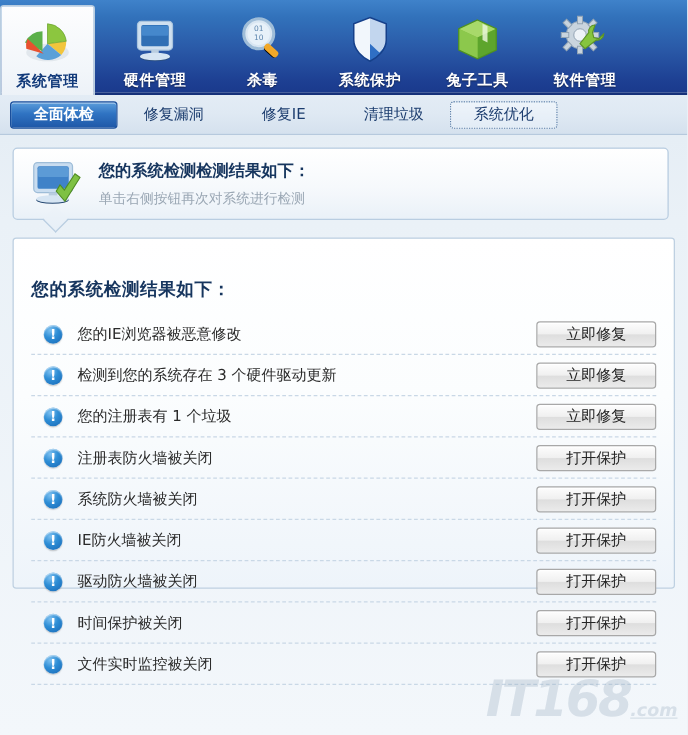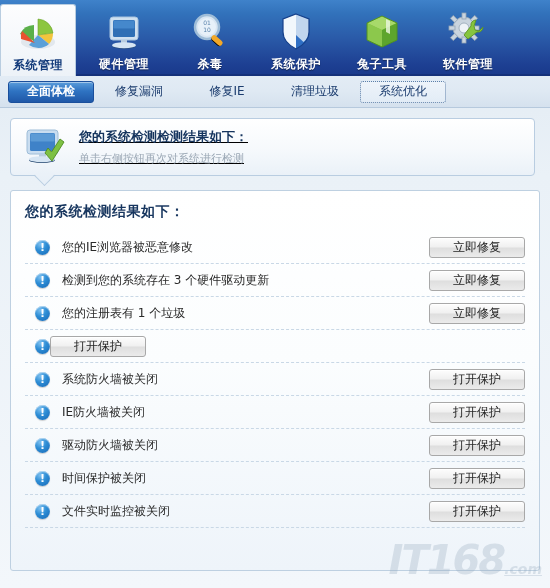--- a/index.html
+++ b/index.html
@@ -98,21 +98,21 @@
     border: 1px solid #1a4f9c;
     box-shadow: inset 0 1px 0 rgba(255,255,255,.45);
     font-weight: bold;
   }
   .tab.focused {
     border: 1px dotted #5c7fa8;
     background: linear-gradient(180deg, #eef4fa 0%, #e2ecf6 100%);
   }
 
   
-  .infopanel-wrap { padding: 10px 15px 0 10px; position: relative; text-decoration: underline; }
+  .infopanel-wrap { padding: 10px 15px 0 10px; position: relative; }
   .infopanel {
     position: relative;
     height: 58px;
     background: linear-gradient(180deg, #ffffff 0%, #f6f9fc 55%, #eaf1f8 100%);
     border: 1px solid #b9cde1;
     border-radius: 4px;
     display: flex;
     align-items: center;
     padding: 0 10px 0 12px;
   }
@@ -145,22 +145,22 @@
     cursor: pointer;
     box-shadow: inset 0 1px 0 #fff;
   }
 
   
   .results-wrap { padding: 14px 10px 0 10px; }
   .results {
     background: linear-gradient(180deg, #ffffff 0%, #fbfdfe 45%, #eef4fa 100%);
     border: 1px solid #bed0e1;
     border-radius: 3px;
-    padding: 12px 14px 6px 14px;
-    height: 381px;
+    padding: 32px 14px 6px 14px;
+    height: 281px;
     position: relative;
   }
   .results-title {
     font-size: 14px; font-weight: bold; color: #16355e;
     margin-bottom: 10px; letter-spacing: .5px;
   }
 
   .row {
     display: flex;
     align-items: center;
@@ -365,20 +365,21 @@
       </div>
 
       <div class="row">
         <span class="warn-icon"></span>
         <span class="row-text">您的注册表有 1 个垃圾</span>
         <button class="btn-action">立即修复</button>
       </div>
 
       <div class="row">
         <span class="warn-icon"></span>
+        <span class="row-text">注册表防火墙被关闭</span>
         <button class="btn-action">打开保护</button>
       </div>
 
       <div class="row">
         <span class="warn-icon"></span>
         <span class="row-text">系统防火墙被关闭</span>
         <button class="btn-action">打开保护</button>
       </div>
 
       <div class="row">

